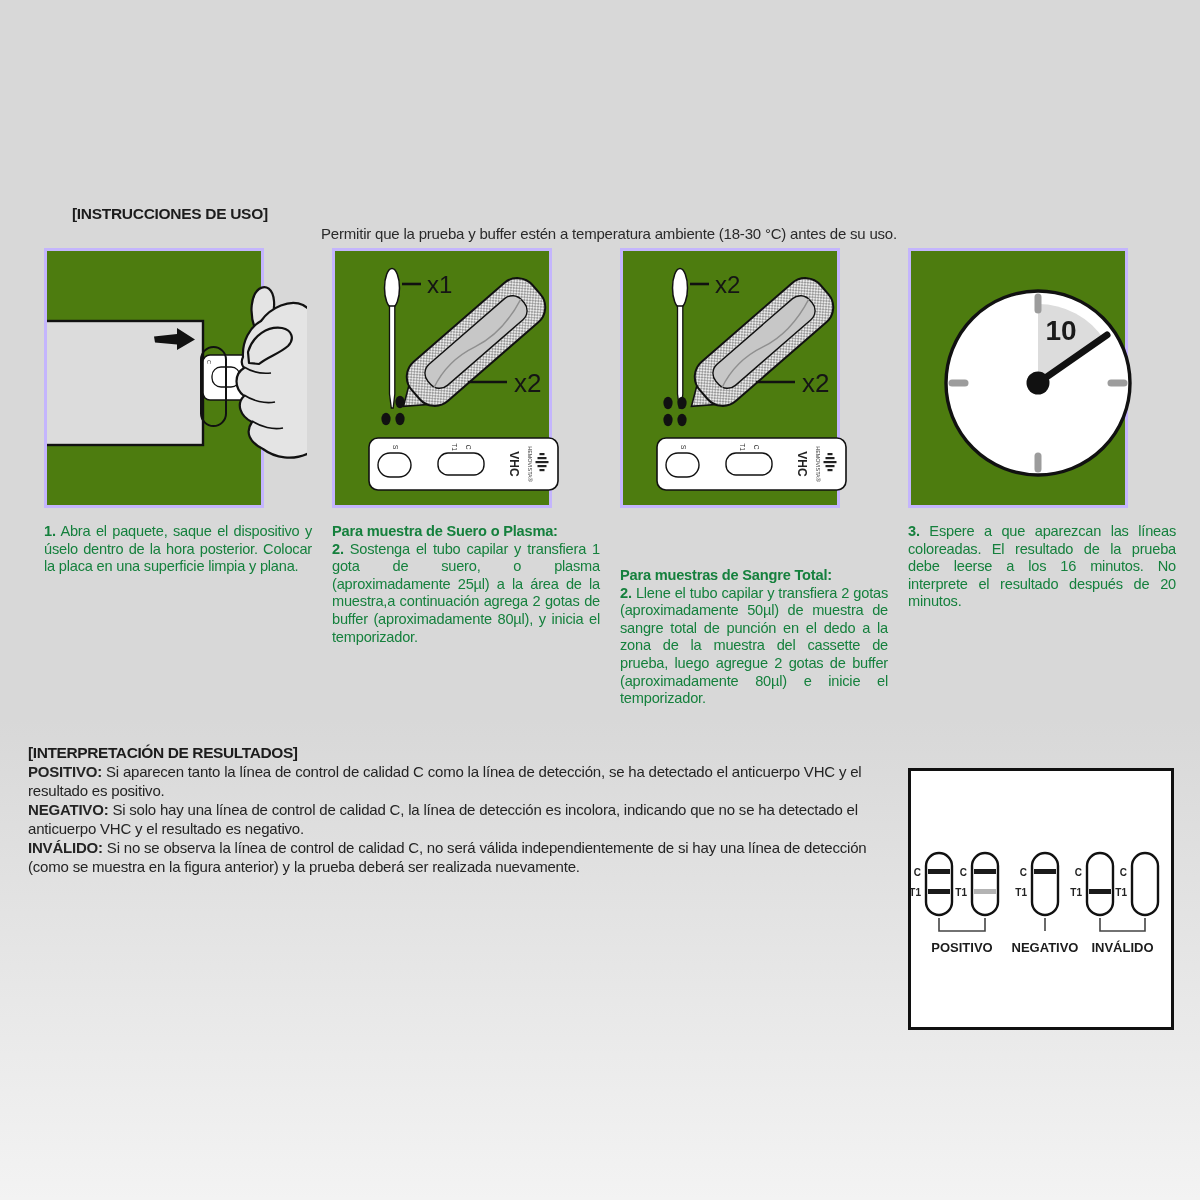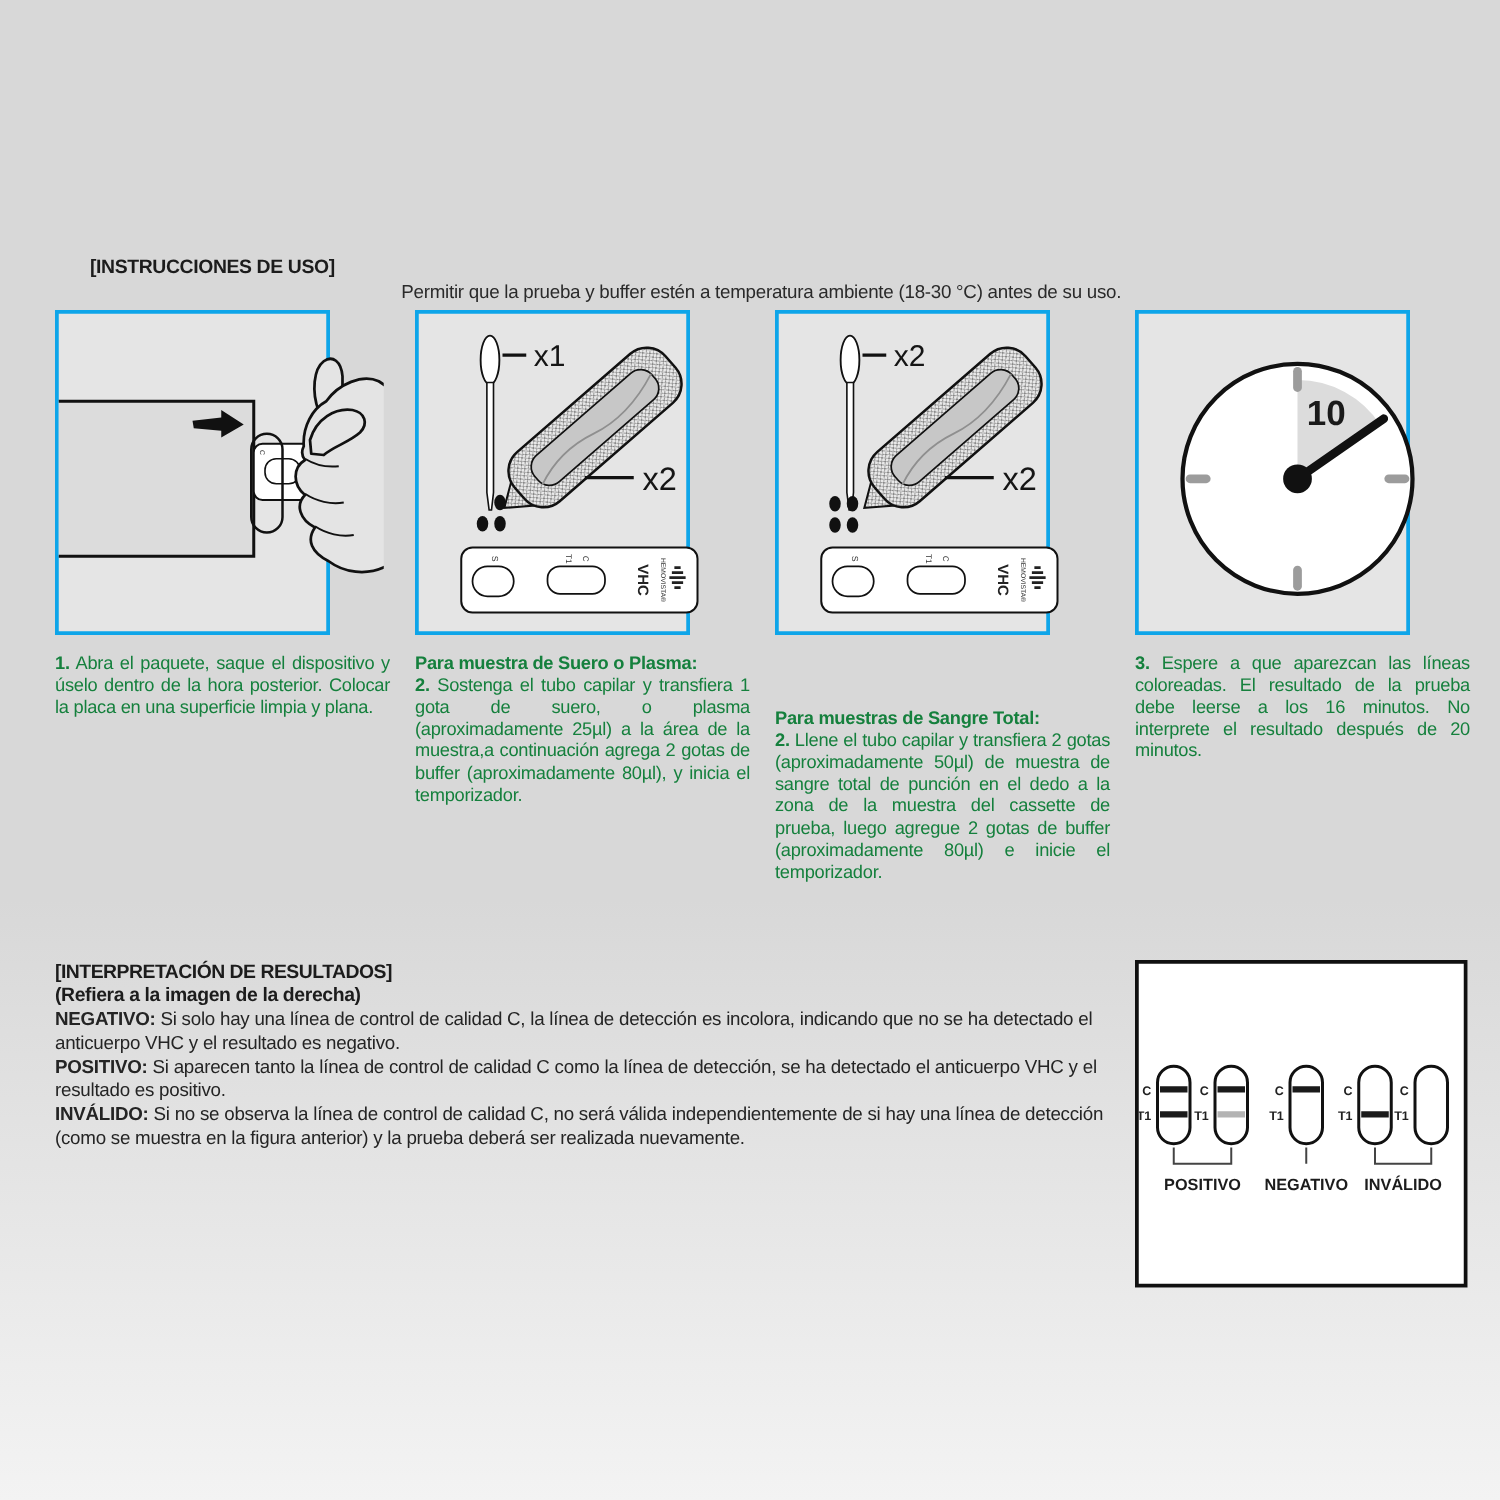--- a/index.html
+++ b/index.html
@@ -11,35 +11,35 @@
     position:relative;
     overflow:hidden;
   }
   .abs { position:absolute; }
   
   .sec-title { font-size:15.5px; font-weight:bold; letter-spacing:-0.3px; color:#1c1c1c;padding-left:28px; }
   .sec-sub   { font-size:15px;   letter-spacing:-0.2px; color:#2a2a2a; margin-top:2px;text-align:center; }
   
   .panel {
     position:absolute; top:248px; width:220px; height:260px;
-    background:#e5e5e5; border:3px solid #0ea5e9;
+    background:#4d7c0f; border:3px solid #c4b5fd;
   }
   .panel svg { display:block; }
   
   .caption {
     position:absolute; top:523px; width:268px;
     font-size:14.6px; line-height:17.6px; letter-spacing:-0.2px;
     text-align:justify; color:#15803d;
   }
   .caption .cap-head { font-weight:bold; text-align:left; }
   .caption strong { font-weight:bold; }
   
   .interp {
-    position:absolute; left:44px; top:743px; width:864px;
-    font-size:15px; line-height:19px; letter-spacing:-0.2px; color:#242424;margin-top:25px;
+    position:absolute; left:28px; top:743px; width:864px;
+    font-size:15px; line-height:19px; letter-spacing:-0.2px; color:#242424;
   }
   .interp h2 { font-size:15.5px; font-weight:bold; letter-spacing:-0.4px; color:#1c1c1c; }
   .interp .note { font-size:15.5px; font-weight:bold; letter-spacing:-0.3px; color:#1c1c1c; }
   .interp p strong { font-weight:bold; }
   
   .results-box {
     position:absolute; left:908px; top:768px; width:266px; height:262px;
     background:#fff; border:3px solid #101010;
   }
   text { font-family:"Liberation Sans","DejaVu Sans",sans-serif; }
@@ -209,23 +209,22 @@
   <p class="cap-head">Para muestras de Sangre Total:</p>
   <p><strong>2.</strong> <span>Llene el tubo capilar y transfiera 2 gotas (aproximadamente 50µl) de muestra de sangre total de punción en el dedo a la zona de la muestra del cassette de prueba, luego agregue 2 gotas de buffer (aproximadamente 80µl) e inicie el temporizador.</span></p>
 </div>
 
 <div class="caption" style="left:908px;">
   <p><strong>3.</strong> <span>Espere a que aparezcan las líneas coloreadas. El resultado de la prueba debe leerse a los 16 minutos. No interprete el resultado después de 20 minutos.</span></p>
 </div>
 
 <div class="interp">
   <h2>[INTERPRETACIÓN DE RESULTADOS]</h2>
-  <div class="note">(Refiera a la imagen de la derecha)</div>
+  <p><strong>POSITIVO:</strong><span> Si aparecen tanto la línea de control de calidad C como la línea de detección, se ha detectado el anticuerpo VHC y el resultado es positivo.</span></p>
   <p><strong>NEGATIVO:</strong><span> Si solo hay una línea de control de calidad C, la línea de detección es incolora, indicando que no se ha detectado el anticuerpo VHC y el resultado es negativo.</span></p>
-  <p><strong>POSITIVO:</strong><span> Si aparecen tanto la línea de control de calidad C como la línea de detección, se ha detectado el anticuerpo VHC y el resultado es positivo.</span></p>
   <p><strong>INVÁLIDO:</strong><span> Si no se observa la línea de control de calidad C, no será válida independientemente de si hay una línea de detección (como se muestra en la figura anterior) y la prueba deberá ser realizada nuevamente.</span></p>
 </div>
 
 <div class="results-box">
   <svg id="strips-svg" width="260" height="256" viewBox="0 0 260 256">
       <g>
         <rect x="15" y="82" width="26" height="62" rx="13" fill="#fff" stroke="#111" stroke-width="2.4"></rect>
         <rect x="17" y="98" width="22" height="5" fill="#1a1a1a"></rect>
         <rect x="17" y="118" width="22" height="5" fill="#1a1a1a"></rect>
         <text x="10" y="105" font-size="10" font-weight="bold" text-anchor="end" fill="#222">C</text>

